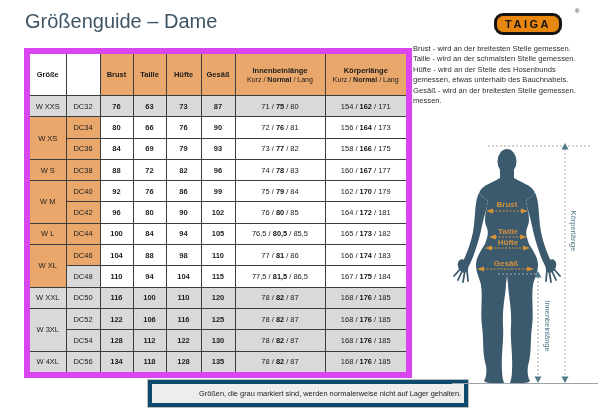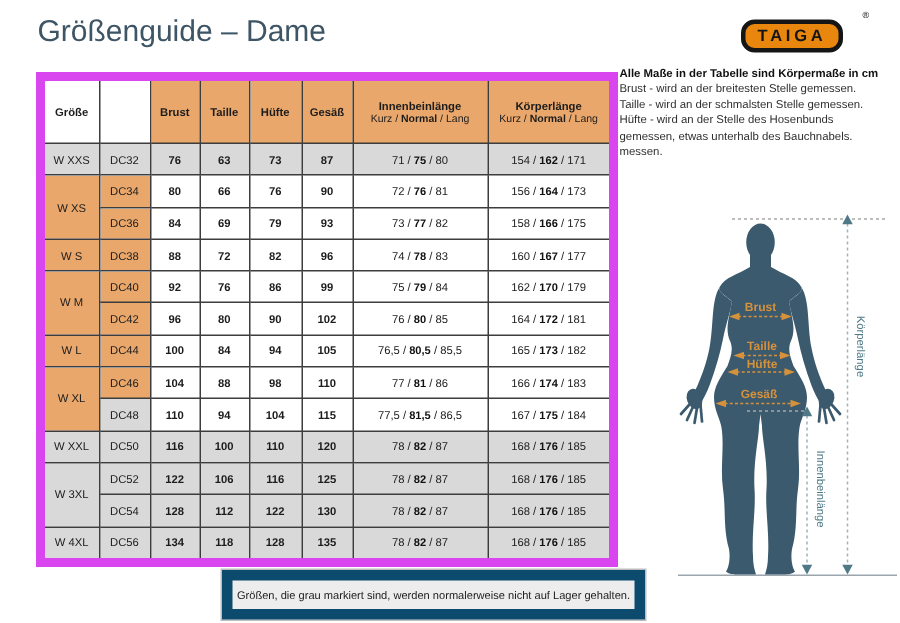--- a/index.html
+++ b/index.html
@@ -24,22 +24,22 @@
   .size-table tbody td{height:20.3px;font-size:7.5px;color:#1c1c1c;}
   .bg-tan{background:#E9A76B;}
   .bg-gray{background:#D9D9D9;}
   .bg-white{background:#FFFFFF;}
   td.num{font-weight:bold;font-size:8px;}
   td.range{font-size:6.8px;color:#3a3a3a;}
   td.range b{font-size:7.4px;color:#111;}
   td.grp,td.code{font-size:7.3px;}
 
   .footnote{position:absolute;left:148px;top:380px;width:268px;height:19px;background:#EDEDED;
-        border:7px solid #0c4a6e;box-shadow:0 0 0 1px #bdbdbd;display:flex;align-items:center;
-        justify-content:center;font-size:7.4px;color:#1c1c1c;}
+        border:4px solid #0c4a6e;box-shadow:0 0 0 1px #bdbdbd;display:flex;align-items:center;
+        justify-content:center;font-size:7.4px;color:#1c1c1c;padding-left:44px;}
 
   .notes{position:absolute;left:413px;top:44px;width:186px;font-size:7.6px;color:#2e2e2e;line-height:10.4px;}
   .notes .head{font-weight:bold;color:#111;}
 
   .figure{position:absolute;left:410px;top:140px;width:190px;height:270px;}
   .figure svg{display:block;}
   text.olabel{font-family:"Liberation Sans",sans-serif;font-weight:bold;font-size:8px;fill:#D6913B;}
   text.tlabel{font-family:"Liberation Sans",sans-serif;font-size:7.5px;fill:#4E7A88;}
 </style>
 </head>
@@ -207,25 +207,25 @@
         <td class="num bg-gray">135</td>
         <td class="range bg-gray"><span>78 / </span><b>82</b><span> / 87</span></td>
         <td class="range bg-gray"><span>168 / </span><b>176</b><span> / 185</span></td>
       </tr>
     </tbody>
 </table>
 
 <div class="footnote">Größen, die grau markiert sind, werden normalerweise nicht auf Lager gehalten.</div>
 
 <div class="notes">
-  <div class="head">Alle Maße in der Tabelle sind Körpermaße in cm</div>
   <div>Brust - wird an der breitesten Stelle gemessen.</div>
   <div>Taille - wird an der schmalsten Stelle gemessen.</div>
   <div>Hüfte - wird an der Stelle des Hosenbunds</div>
   <div>gemessen, etwas unterhalb des Bauchnabels.</div>
+  <div>Gesäß - wird an der breitesten Stelle gemessen.</div>
   <div>messen.</div>
 </div>
 
 <div class="figure">
 <svg width="190" height="270" viewBox="0 0 190 270" xmlns="http://www.w3.org/2000/svg">
 
   <line x1="78" y1="6" x2="180" y2="6" stroke="#A8A8A8" stroke-width="1" stroke-dasharray="2,2"></line>
   <line x1="42" y1="243.5" x2="188" y2="243.5" stroke="#9AA5AD" stroke-width="1"></line>
 
   <g fill="#3C5A6D">

